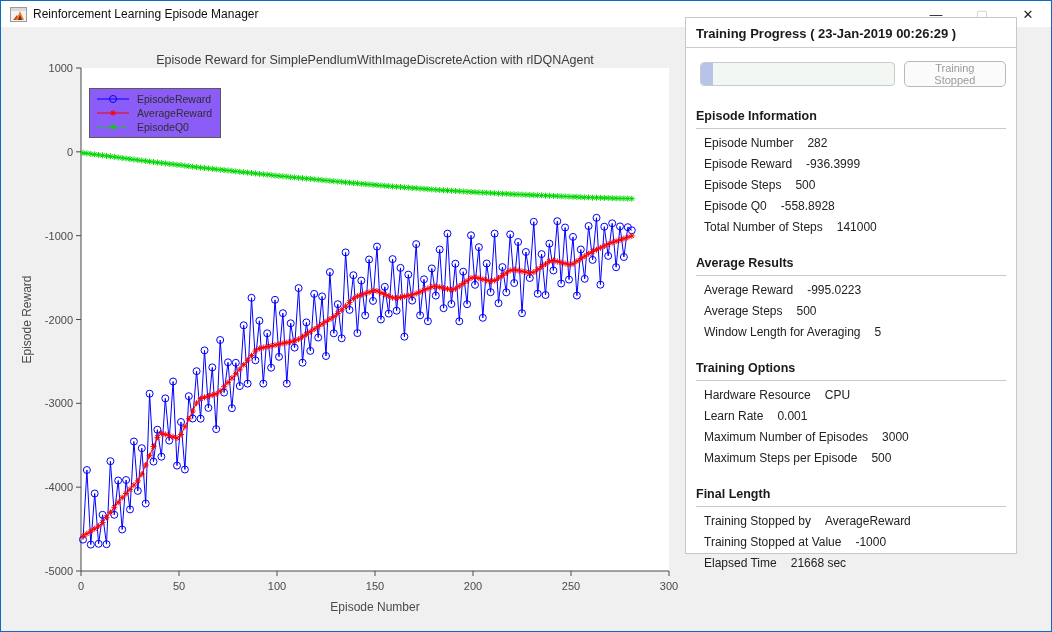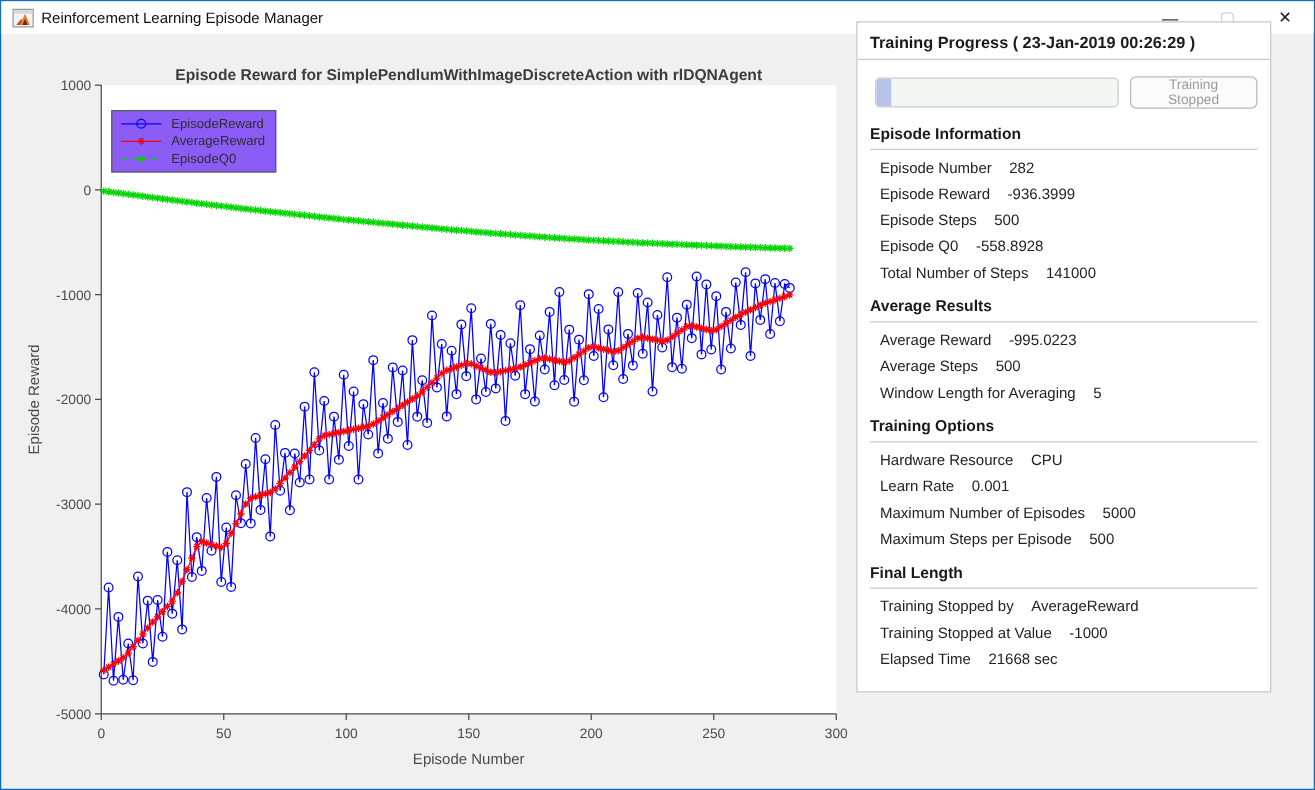--- a/index.html
+++ b/index.html
@@ -14,41 +14,41 @@
   #titlebar .app-icon .bar{position:absolute;left:0;top:0;width:100%;height:3px;background:#d9d9d9;}
   #titlebar .app-icon svg{position:absolute;left:1px;top:3px;}
   #titlebar .title{font-size:12px;color:#101010;}
   #win-controls{margin-left:auto;display:flex;height:100%;}
   .win-btn{width:46px;height:100%;display:flex;align-items:center;justify-content:center;
            font-size:13px;color:#222;cursor:default;}
   .win-btn.disabled{color:#c9c9c9;}
   
   #chart-wrap{position:absolute;left:0;top:31px;width:684px;height:601px;}
   #chart-title{position:absolute;left:80px;top:21px;width:588px;text-align:center;
-               font-size:12.5px;font-weight:bold;color:#3c3c3c;}
+               font-size:12.5px;font-weight:normal;color:#3c3c3c;}
   #chart-svg{position:absolute;left:0;top:0;}
   #legend{position:absolute;left:88px;top:56px;background:#8b5cf6;border:1px solid #5a5a5a;
           padding:3px 8px 3px 6px;}
   .legend-row{display:flex;align-items:center;height:14px;}
   .legend-row svg{margin-right:5px;}
   .legend-row span{font-size:10.5px;color:#2e2e2e;}
   
   #panel{position:absolute;left:684px;top:16px;width:332px;height:537px;background:#ffffff;
          border:1px solid #c7c7c7;box-sizing:border-box;}
   #panel-header{font-size:13px;font-weight:bold;color:#1a1a1a;padding:8px 10px 6px 10px;
                 border-bottom:1px solid #cccccc;}
   #progress-row{display:flex;align-items:center;margin:13px 10px 2px 14px;}
   #progress-track{width:200px;height:22px;background:#f3f7f3;border:1px solid #c8ccc8;
                   border-radius:4px;overflow:hidden;}
   #progress-fill{height:100%;background:#b7c3e9;border-radius:3px 0 0 3px;}
   #stop-btn{margin-left:9px;height:26px;padding:0 10px;font-size:11px;
             font-family:"Liberation Sans","DejaVu Sans",sans-serif;color:#9b9b9b;
             background:#fbfbfb;border:1px solid #b9b9b9;border-radius:5px;}
   #sections{padding:0 0 0 0;}
-  .section{margin-top:13px;}
+  .section{margin-top:22px;}
   .section-title{font-size:12.5px;font-weight:bold;color:#1a1a1a;margin:0 10px;
                  padding-bottom:5px;border-bottom:1px solid #c9c9c9;}
   .item{font-size:12px;color:#222222;margin:7px 10px 0 18px;}
   .item .ival{margin-left:14px;}
 </style>
 </head>
 <body>
 
 <div id="window">
 
@@ -577,21 +577,21 @@
         <div class="section">
           <div class="section-title">Average Results</div>
           <div class="item"><span class="ilabel">Average Reward</span><span class="ival">-995.0223</span></div>
           <div class="item"><span class="ilabel">Average Steps</span><span class="ival">500</span></div>
           <div class="item"><span class="ilabel">Window Length for Averaging</span><span class="ival">5</span></div>
         </div>
         <div class="section">
           <div class="section-title">Training Options</div>
           <div class="item"><span class="ilabel">Hardware Resource</span><span class="ival">CPU</span></div>
           <div class="item"><span class="ilabel">Learn Rate</span><span class="ival">0.001</span></div>
-          <div class="item"><span class="ilabel">Maximum Number of Episodes</span><span class="ival">5000</span></div>
+          <div class="item"><span class="ilabel">Maximum Number of Episodes</span><span class="ival">3000</span></div>
           <div class="item"><span class="ilabel">Maximum Steps per Episode</span><span class="ival">500</span></div>
         </div>
         <div class="section">
           <div class="section-title">Final Length</div>
           <div class="item"><span class="ilabel">Training Stopped by</span><span class="ival">AverageReward</span></div>
           <div class="item"><span class="ilabel">Training Stopped at Value</span><span class="ival">-1000</span></div>
           <div class="item"><span class="ilabel">Elapsed Time</span><span class="ival">21668 sec</span></div>
         </div>
       </div>
   </div>

